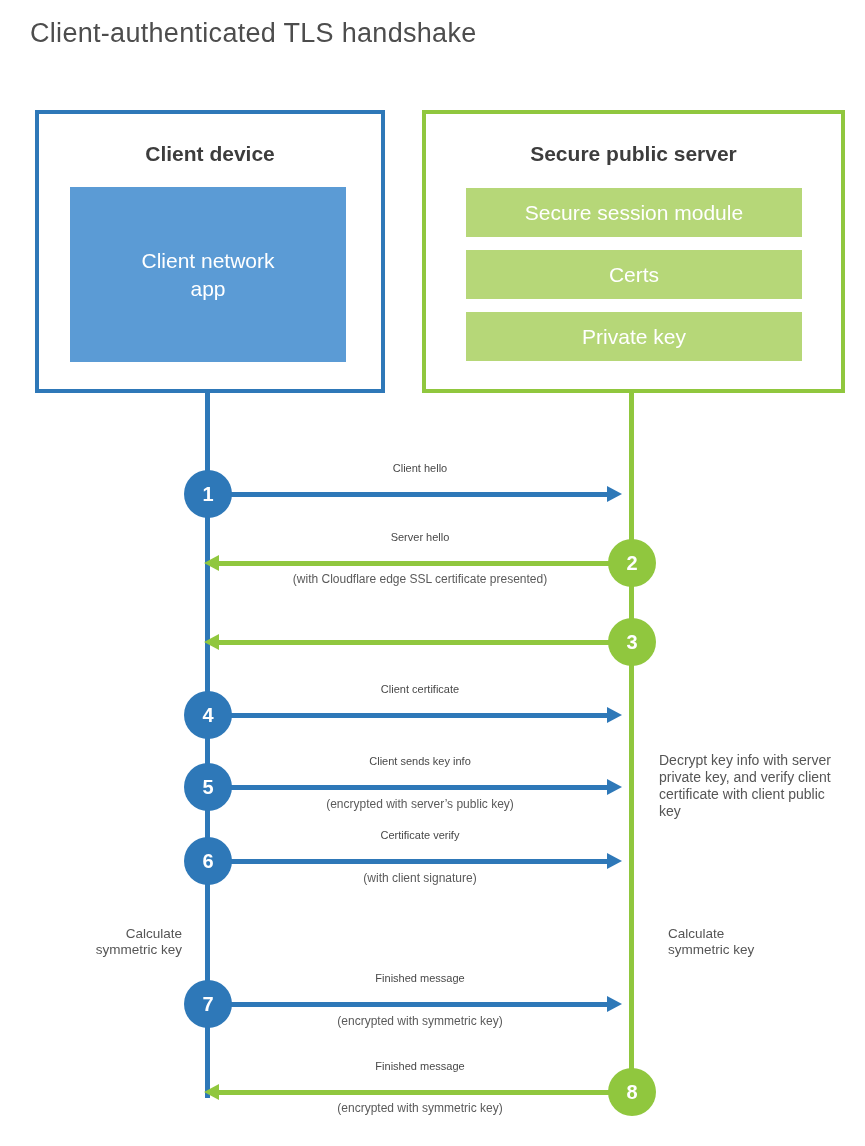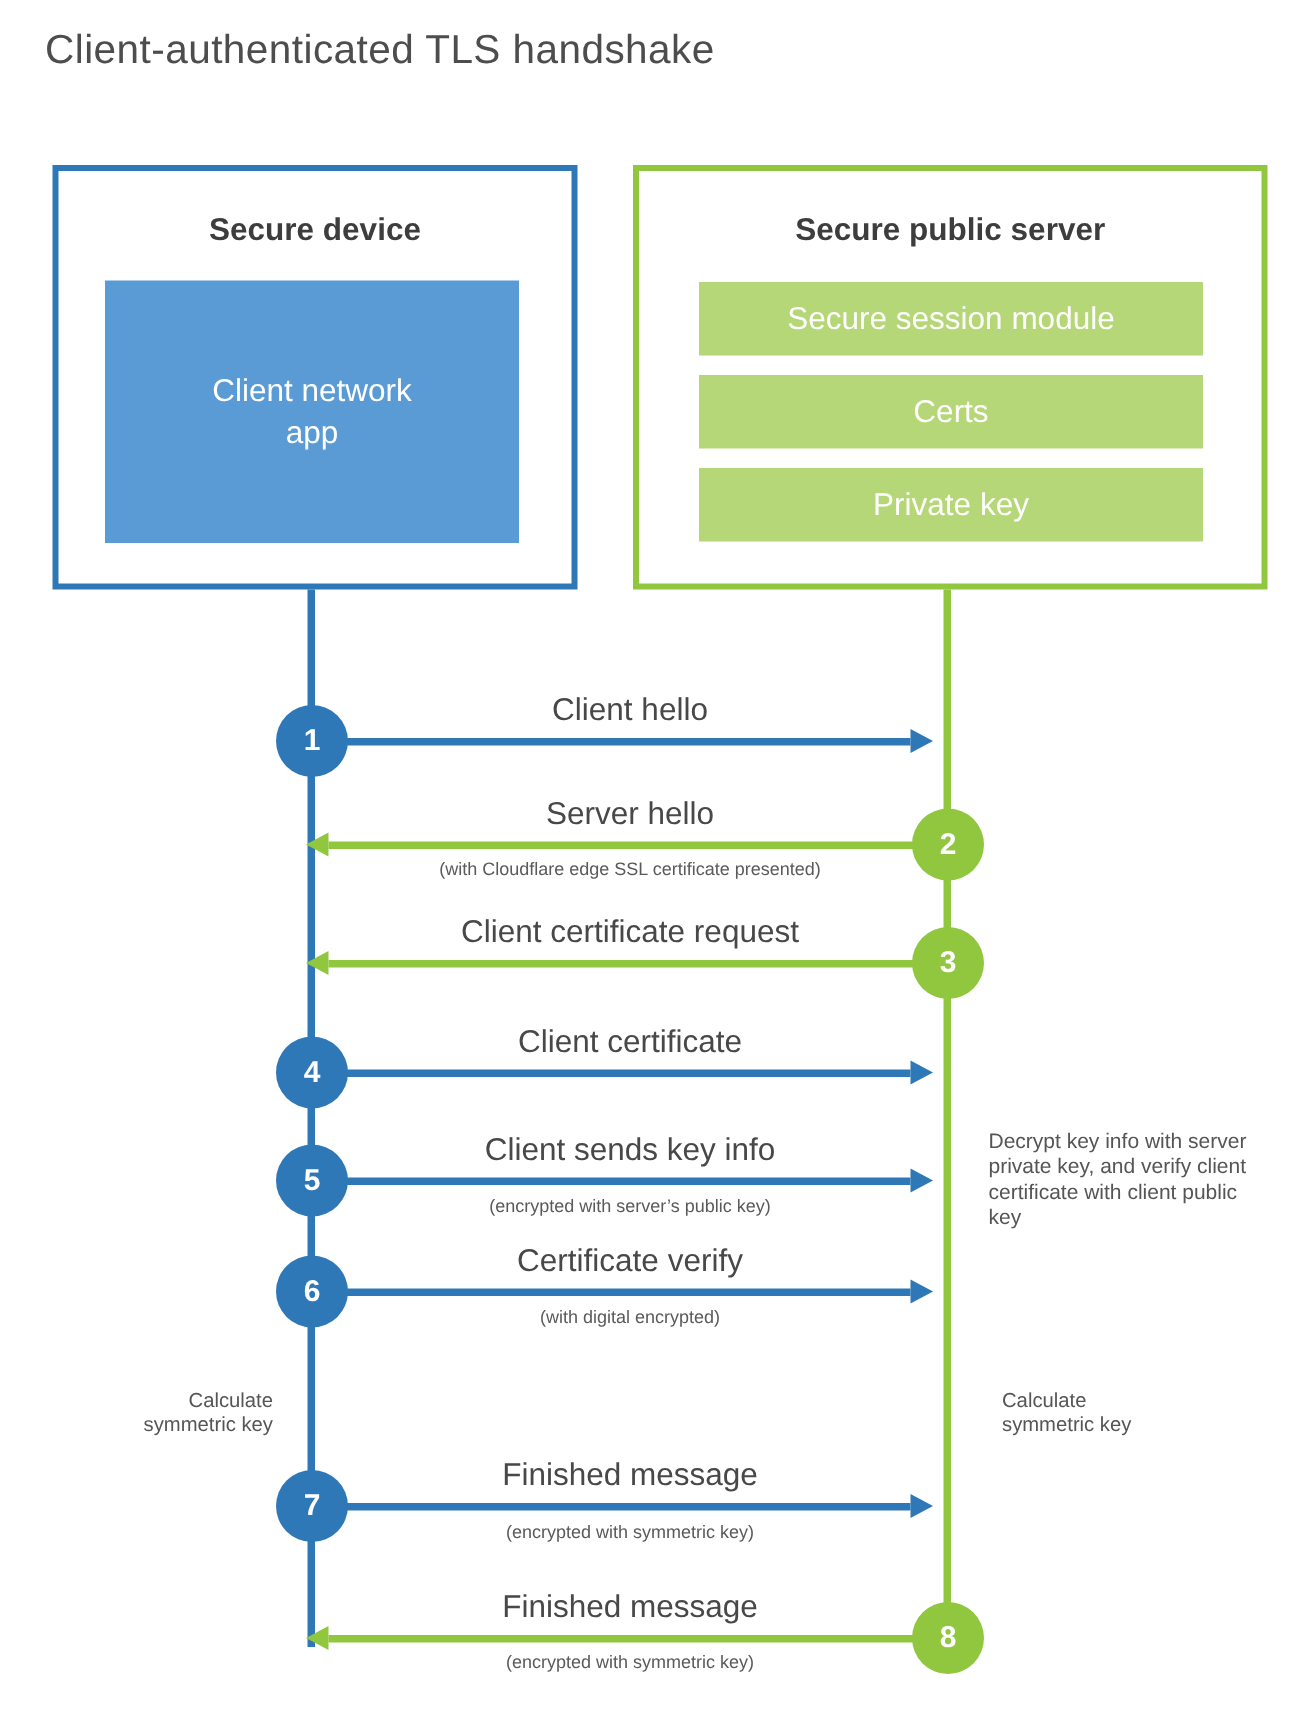--- a/index.html
+++ b/index.html
@@ -39,39 +39,39 @@
   .badge-blue{left:184px;background:var(--blue);}
   .badge-green{left:608px;background:var(--green);}
   .arrow-line{position:absolute;height:5px;z-index:2;}
   .arrow-line-blue{left:208px;width:399px;background:var(--blue);}
   .arrow-line-green{left:219px;width:413px;background:var(--green);}
   .arrowhead{position:absolute;width:0;height:0;z-index:2;
              border-top:8px solid transparent;border-bottom:8px solid transparent;}
   .arrowhead-right{left:607px;border-left:15px solid var(--blue);}
   .arrowhead-left{left:204px;border-right:15px solid var(--green);}
   .step-label{position:absolute;left:208px;width:424px;text-align:center;
-              font-size:21px;color:#484848;z-index:3;}
+              font-size:11px;color:#484848;z-index:3;}
   .step-sub{position:absolute;left:208px;width:424px;text-align:center;
             font-size:12px;color:#5a5a5a;z-index:3;}
 
   
   .note{position:absolute;font-size:14px;color:#555555;line-height:1.22;z-index:3;}
   .note-decrypt{left:659px;top:752px;width:172px;text-align:left;}
   .note-calc-left{left:78px;top:926px;width:104px;text-align:right;font-size:13.5px;}
   .note-calc-right{left:668px;top:926px;width:104px;text-align:left;font-size:13.5px;}
 </style>
 </head>
 <body>
 
 <div class="canvas">
 
   <div class="title">Client-authenticated TLS handshake</div>
 
   <div class="actor-box client-box">
-    <div class="actor-heading">Secure device</div>
+    <div class="actor-heading">Client device</div>
   </div>
   <div class="app-box">
     <div class="app-label">Client network app</div>
   </div>
 
   <div class="actor-box server-box">
     <div class="actor-heading">Secure public server</div>
   </div>
   <div class="module-bar module-1">
     <span>Secure session module</span>
@@ -90,41 +90,40 @@
   <div class="arrow-line arrow-line-blue" style="top:492px"></div>
   <div class="arrowhead arrowhead-right" style="top:486px"></div>
   <div class="badge badge-blue" style="top:470px">1</div>
 
   <div class="step-label" style="top:531px">Server hello</div>
   <div class="arrow-line arrow-line-green" style="top:561px"></div>
   <div class="arrowhead arrowhead-left" style="top:555px"></div>
   <div class="badge badge-green" style="top:539px">2</div>
   <div class="step-sub" style="top:572px">(with Cloudflare edge SSL certificate presented)</div>
 
-  <div class="step-label" style="top:610px">Client certificate request</div>
   <div class="arrow-line arrow-line-green" style="top:640px"></div>
   <div class="arrowhead arrowhead-left" style="top:634px"></div>
   <div class="badge badge-green" style="top:618px">3</div>
 
   <div class="step-label" style="top:683px">Client certificate</div>
   <div class="arrow-line arrow-line-blue" style="top:713px"></div>
   <div class="arrowhead arrowhead-right" style="top:707px"></div>
   <div class="badge badge-blue" style="top:691px">4</div>
 
   <div class="step-label" style="top:755px">Client sends key info</div>
   <div class="arrow-line arrow-line-blue" style="top:785px"></div>
   <div class="arrowhead arrowhead-right" style="top:779px"></div>
   <div class="badge badge-blue" style="top:763px">5</div>
   <div class="step-sub" style="top:797px">(encrypted with server’s public key)</div>
 
   <div class="step-label" style="top:829px">Certificate verify</div>
   <div class="arrow-line arrow-line-blue" style="top:859px"></div>
   <div class="arrowhead arrowhead-right" style="top:853px"></div>
   <div class="badge badge-blue" style="top:837px">6</div>
-  <div class="step-sub" style="top:871px">(with digital encrypted)</div>
+  <div class="step-sub" style="top:871px">(with client signature)</div>
 
   <div class="step-label" style="top:972px">Finished message</div>
   <div class="arrow-line arrow-line-blue" style="top:1002px"></div>
   <div class="arrowhead arrowhead-right" style="top:996px"></div>
   <div class="badge badge-blue" style="top:980px">7</div>
   <div class="step-sub" style="top:1014px">(encrypted with symmetric key)</div>
 
   <div class="step-label" style="top:1060px">Finished message</div>
   <div class="arrow-line arrow-line-green" style="top:1090px"></div>
   <div class="arrowhead arrowhead-left" style="top:1084px"></div>

